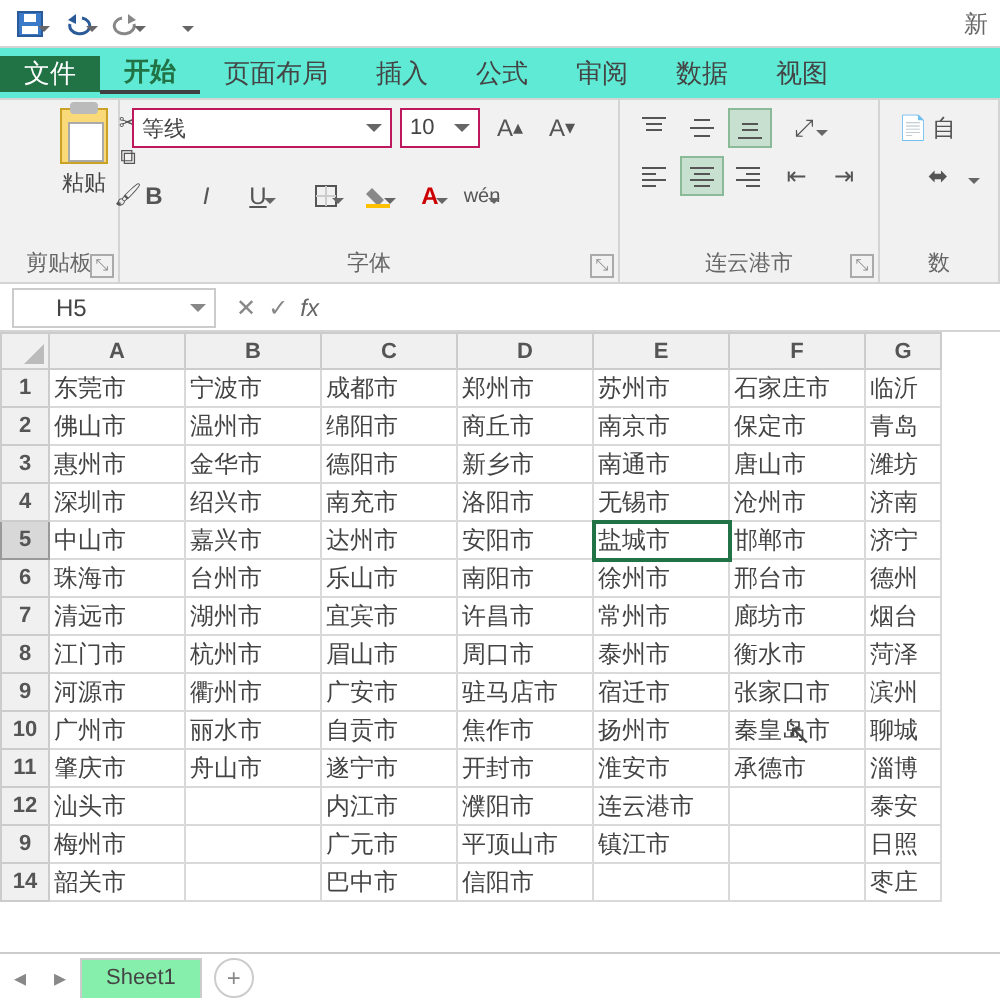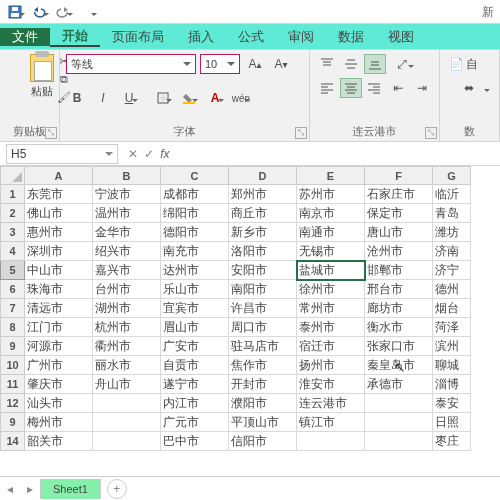--- a/index.html
+++ b/index.html
@@ -32,21 +32,21 @@
 .font-name { width: 130px; }
 .font-size { width: 40px; }
 .ctrl { width: 22px; height: 20px; display: flex; align-items: center; justify-content: center; border: 1px solid transparent; font-size: 12px; color: #555; position: relative; }
 .ctrl.dd::after { content: ""; border: 3px solid transparent; border-top-color: #666; position: absolute; right: 1px; bottom: 2px; }
 .ctrl.active { background: #c8e0cf; border-color: #8aba97; }
 .align { width: 130px; }
 .align-rows { display: flex; flex-direction: column; gap: 4px; }
 .align-row { display: flex; gap: 2px; }
 .num { width: 60px; }
 .namebox-row { height: 24px; border-bottom: 1px solid #d4d4d4; display: flex; align-items: center; }
-.namebox { width: 112px; height: 20px; border: 1px solid #ccc; margin: 0 4px 0 6px; padding: 0 4px; display: flex; align-items: center; background: #fff; position: relative; }
+.namebox { width: 102px; height: 20px; border: 1px solid #ccc; margin: 0 4px 0 6px; padding: 0 21px; display: flex; align-items: center; background: #fff; position: relative; }
 .namebox::after { content: ""; position: absolute; right: 4px; border: 4px solid transparent; border-top-color: #888; top: 7px; }
 .fx-btns { display: flex; gap: 6px; padding: 0 6px; color: #888; }
 .fx { font-style: italic; color: #666; }
 .formula { flex: 1; padding: 0 4px; }
 .grid-wrap { position: relative; }
 table { border-collapse: collapse; table-layout: fixed; }
 .sel-all { width: 24px; height: 18px; background: #f0f0f0; border: 1px solid #ccc; position: relative; }
 .sel-all::after { content: ""; position: absolute; right: 2px; bottom: 2px; border: 5px solid transparent; border-right-color: #bbb; border-bottom-color: #bbb; }
 .colh { height: 18px; background: #f0f0f0; border: 1px solid #ccc; text-align: center; font-size: 11px; color: #555; }
 .rowh { width: 24px; background: #f0f0f0; border: 1px solid #ccc; text-align: center; font-size: 11px; color: #555; }

